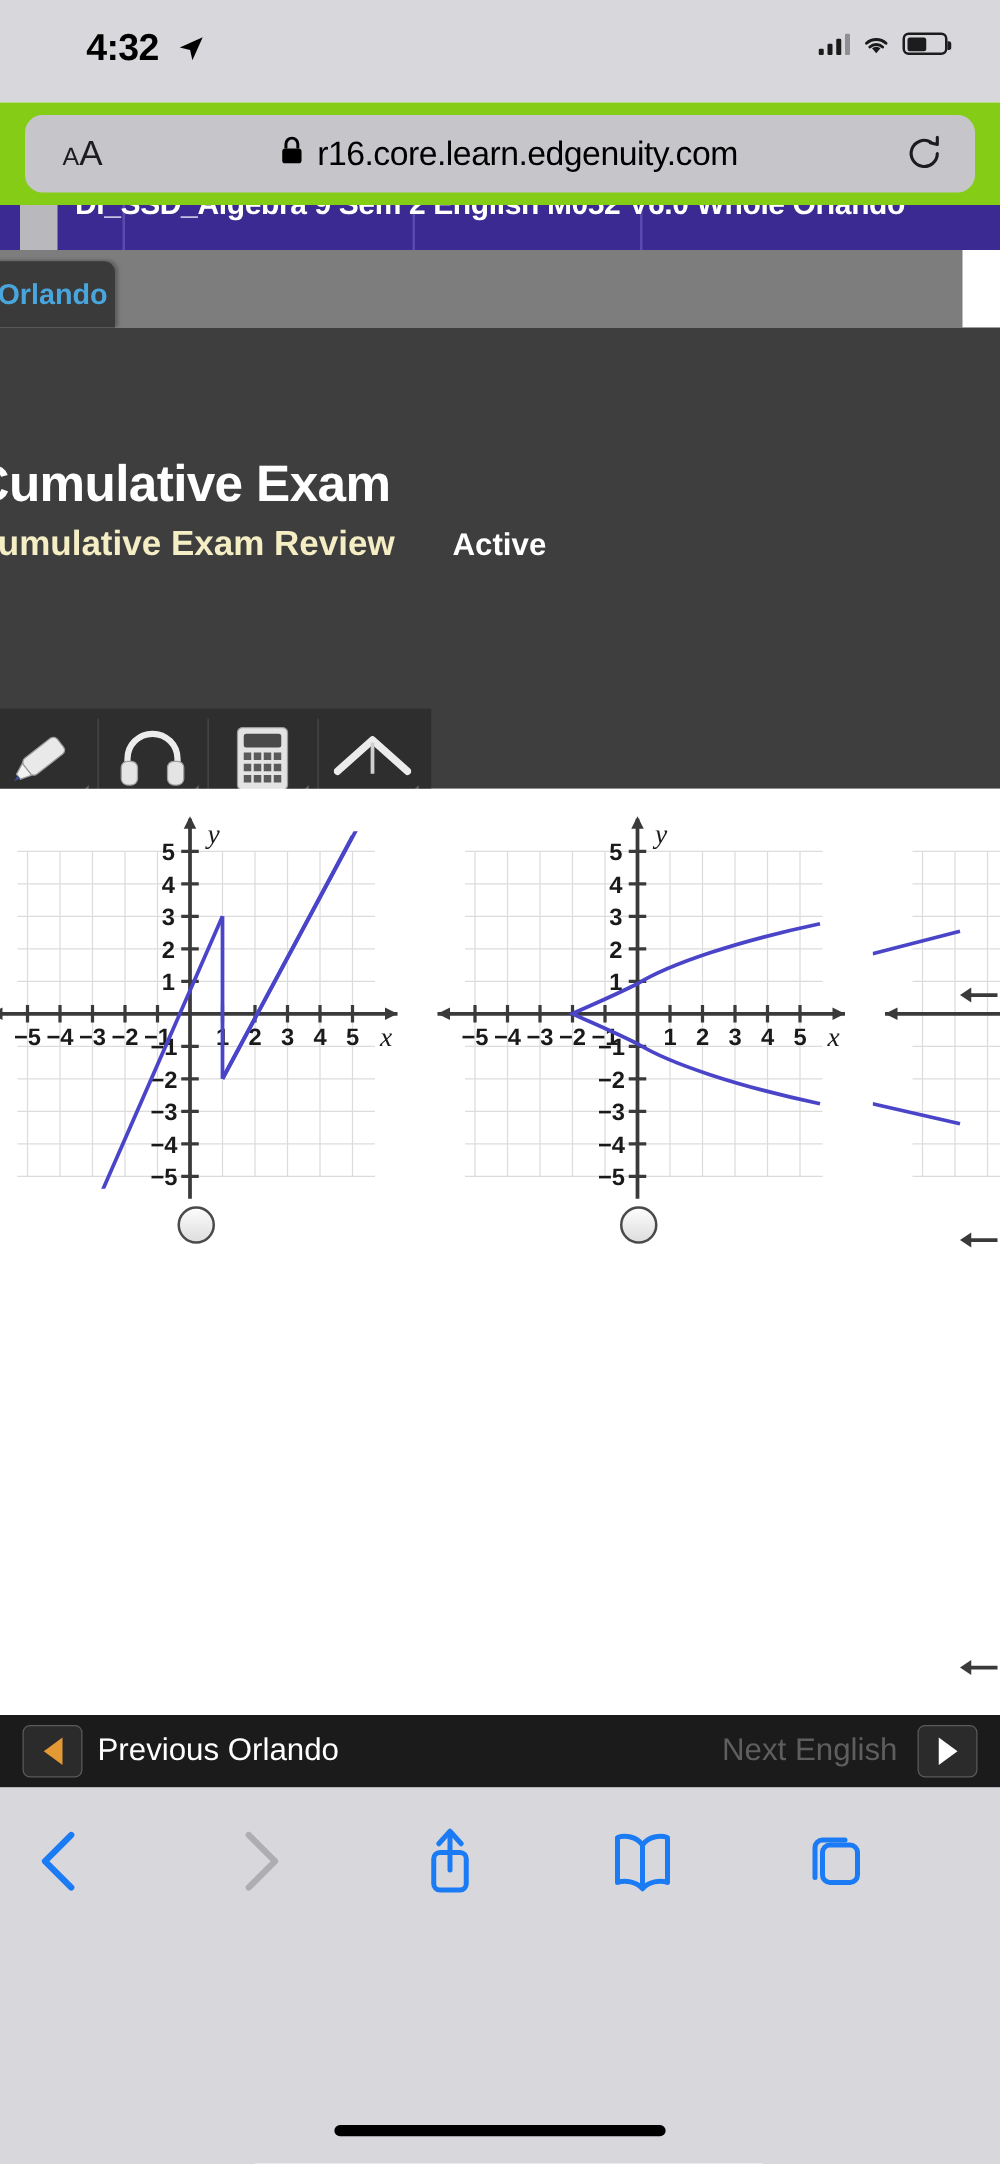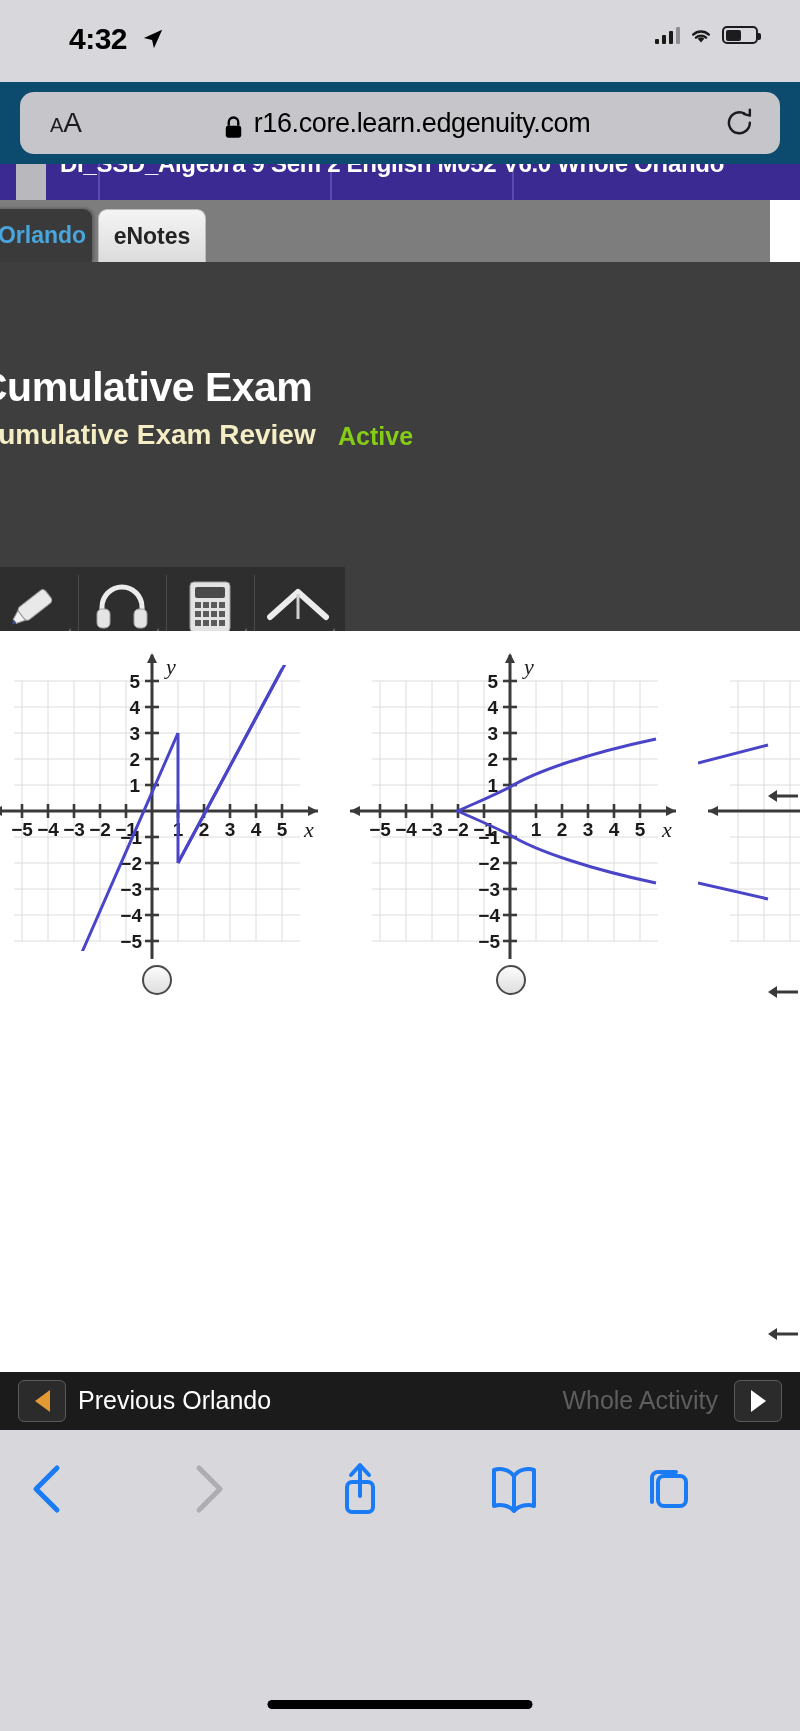--- a/index.html
+++ b/index.html
@@ -44,35 +44,35 @@
     width:3px; height:7px; background:#1c1c1e; border-radius:0 2px 2px 0;
   }
   .batt .fill {
     position:absolute; left:1.5px; top:1.5px; bottom:1.5px;
     width: 48%; background:#1c1c1e; border-radius:2px;
   }
 
   
   .safari-chrome {
     position: absolute; top: 82px; left: 0; width: 800px; height: 82px;
-    background: #0c4a6e;
+    background: #84cc16;
   }
   .url-pill {
     position: absolute; left: 20px; top: 10px; width: 760px; height: 62px;
     background: #c5c5ca; border-radius: 14px;
   }
   .aa-btn {
     position: absolute; left: 30px; top: 17px;
     color: #1c1c1e; font-size: 0; line-height: 1;
   }
   .aa-btn .small { font-size: 20px; font-weight: 400; }
   .aa-btn .big { font-size: 28px; font-weight: 400; }
   .url-center {
     position: absolute; left: 0; right: 0; top: 16px;
-    display: flex; align-items: flex-end; justify-content: center; gap: 11px; padding-left: 14px;
+    display: flex; align-items: flex-start; justify-content: center; gap: 11px; padding-left: 14px;
   }
   .lock-ico { width: 19px; height: 24px; }
   .url-text { font-size: 27px; color: #000; letter-spacing: -0.4px; }
   .reload-ico { position: absolute; right: 25px; top: 16px; width: 30px; height: 32px; }
 
   
   .page { position: absolute; top: 164px; left: 0; width: 800px; height: 1208px; overflow: hidden; }
 
   .purple-nav {
     position: absolute; top: 0; left: 0; width: 800px; height: 36px;
@@ -119,22 +119,22 @@
   .exam-title {
     position: absolute; left: -22px; top: 102px;
     color: #fff; font-size: 41px; font-weight: bold; white-space: nowrap;
     letter-spacing: -0.5px;
   }
   .exam-sub {
     position: absolute; left: -22px; top: 157px;
     color: #f5eec4; font-size: 28px; font-weight: bold; white-space: nowrap;
   }
   .exam-state {
-    position: absolute; left: 338px; top: 160px;
-    color: #84cc16; font-size: 25px; font-weight: bold;
+    position: absolute; left: 362px; top: 160px;
+    color: #ffffff; font-size: 25px; font-weight: bold;
   }
 
   
   .tool-strip {
     position: absolute; left: -10px; top: 305px; width: 355px; height: 80px;
     background: #2e2e2e;
   }
   .tool-btn {
     position: absolute; top: 0; width: 88px; height: 80px;
     display: flex; align-items: center; justify-content: center;
@@ -273,23 +273,20 @@
       <div class="nav-home-box"></div>
       <div class="seg" style="left:98px;width:0;"></div>
       <div class="seg" style="left:330px;width:0;"></div>
       <div class="seg" style="left:512px;width:0;"></div>
       <div class="purple-nav-title">DI_SSD_Algebra 9 Sem 2 English M052 V6.0 Whole Orlando</div>
     </div>
 
     <div class="tab-strip">
       <div class="tab tab-activity">
         <span>Orlando</span>
-      </div>
-      <div class="tab tab-enotes">
-        <span>eNotes</span>
       </div>
     </div>
 
     <div class="content-dark">
       <div class="exam-title">Cumulative Exam</div>
       <div class="exam-sub">Cumulative Exam Review</div>
       <div class="exam-state">Active</div>
 
       <div class="tool-strip">
         <div class="tool-btn" style="left:0;">
@@ -600,21 +597,21 @@
       </svg>
     </div>
 
   </div>
 
   <div class="activity-nav">
     <div class="nav-sq" style="left:18px;">
       <span class="tri-left"></span>
     </div>
     <div class="prev-label">Previous Orlando</div>
-    <div class="next-label">Whole Activity</div>
+    <div class="next-label">Next English</div>
     <div class="nav-sq" style="left:734px;">
       <span class="tri-right-w"></span>
     </div>
   </div>
 
   <div class="safari-bottom">
     <div class="sb-icon" style="left:26px;">
       <svg width="44" height="58" viewBox="0 0 44 58">
         <path d="M31 8 L10 29 L31 50" stroke="#1a7bf5" stroke-width="5" fill="none" stroke-linecap="round" stroke-linejoin="round"></path>
       </svg>

